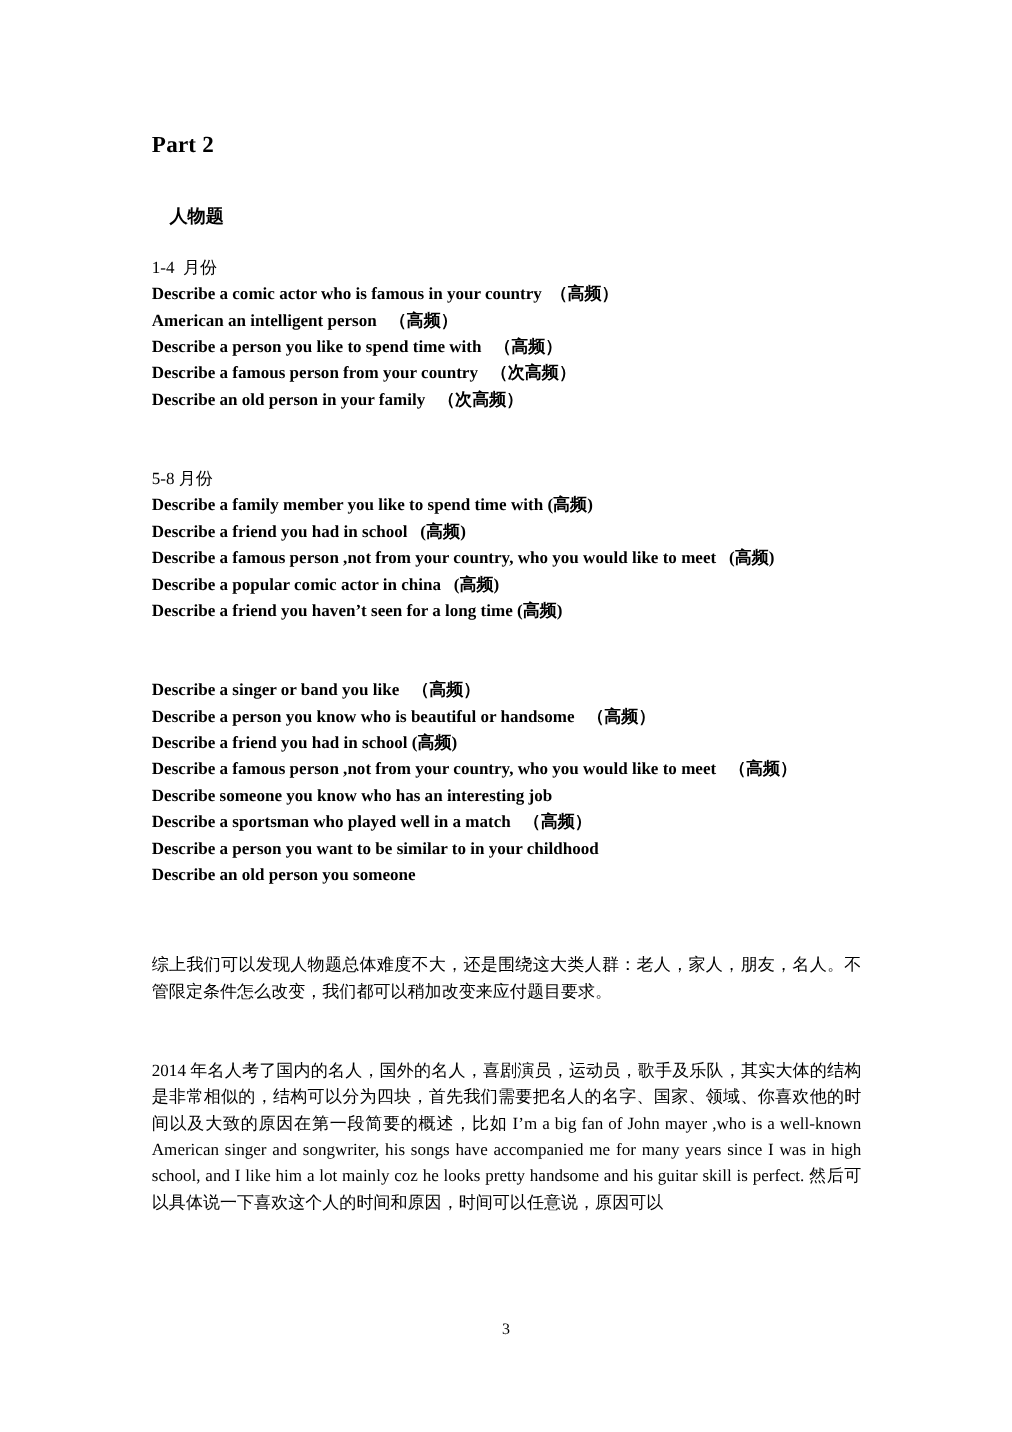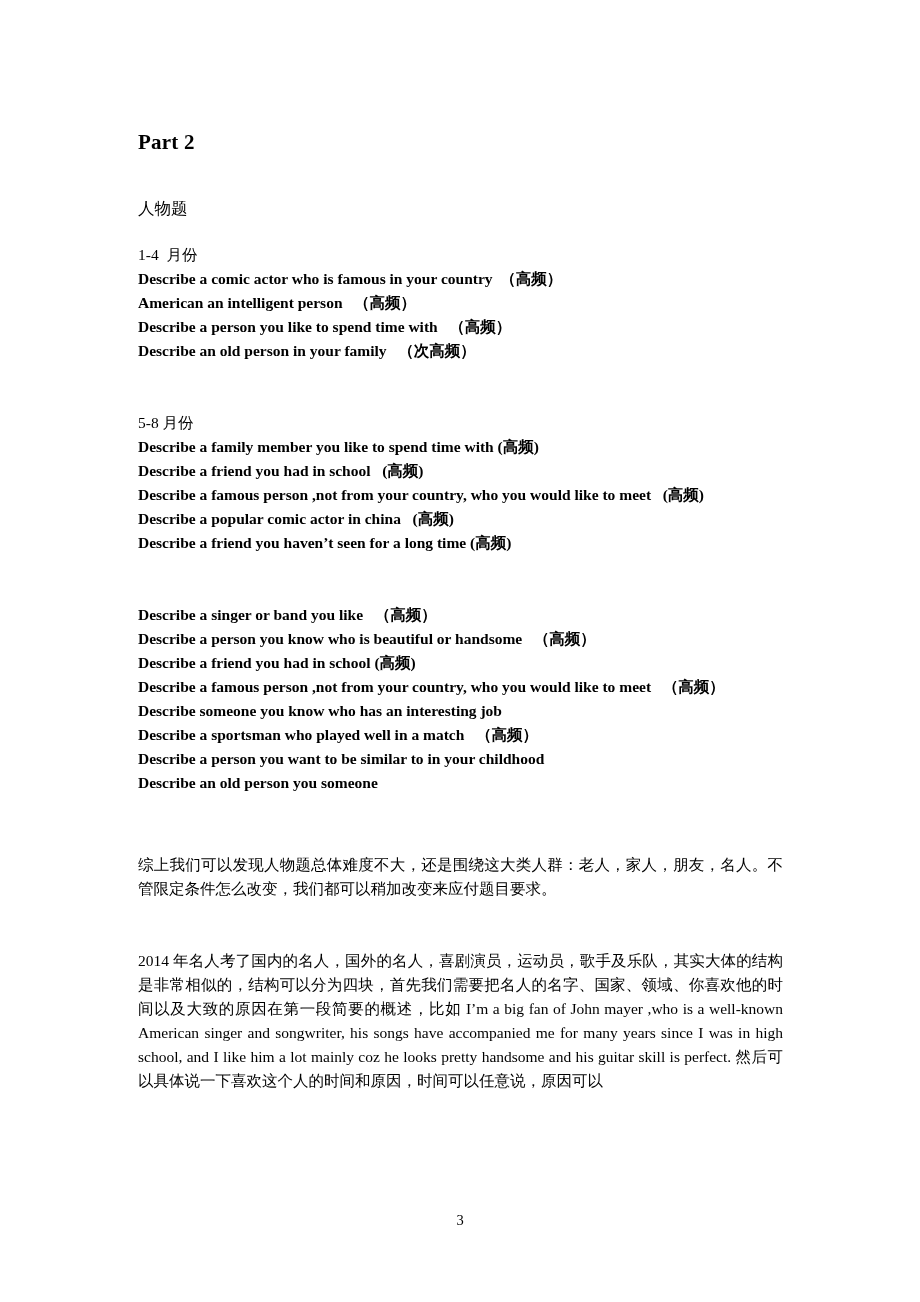--- a/index.html
+++ b/index.html
@@ -14,21 +14,21 @@
     position: relative;
     overflow: hidden;
     font-family: "Liberation Serif", "DejaVu Serif", serif;
     color: #000000;
     -webkit-font-smoothing: antialiased;
   }
 
   .page {
     position: absolute;
     left: 0;
-    top: 11px;
+    top: 0;
     width: 920px;
     height: 1198px;
     box-sizing: border-box;
     padding: 0;
   }
 
   .content {
     position: absolute;
     left: 138px;
     top: 118px;
@@ -39,23 +39,23 @@
   .part-title {
     font-size: 21px;
     font-weight: bold;
     line-height: 26px;
     margin: 0 0 0 0;
     letter-spacing: 0.2px;
   }
 
   .topic-title {
     font-size: 16.5px;
-    font-weight: normal;
+    font-weight: bold;
     line-height: 22px;
-    margin: 42px 0 0 0;
+    margin: 42px 0 0 16px;
     font-family: "Liberation Sans", "DejaVu Sans", sans-serif;
   }
 
   .section {
     margin-top: 24px;
   }
   .section + .section {
     margin-top: 48px;
   }
 
@@ -119,20 +119,21 @@
     <h1 class="part-title">Part 2</h1>
 
     <h2 class="topic-title">人物题</h2>
 
     <div class="section">
       <h3 class="section-heading">1-4  月份</h3>
       <ul class="item-list">
         <li class="item">Describe a comic actor who is famous in your country  （高频）</li>
         <li class="item">American an intelligent person   （高频）</li>
         <li class="item">Describe a person you like to spend time with   （高频）</li>
+        <li class="item">Describe a famous person from your country   （次高频）</li>
         <li class="item">Describe an old person in your family   （次高频）</li>
       </ul>
     </div>
 
     <div class="section">
       <h3 class="section-heading">5-8 月份</h3>
       <ul class="item-list">
         <li class="item">Describe a family member you like to spend time with (高频)</li>
         <li class="item">Describe a friend you had in school   (高频)</li>
         <li class="item">Describe a famous person ,not from your country, who you would like to meet   (高频)</li>

